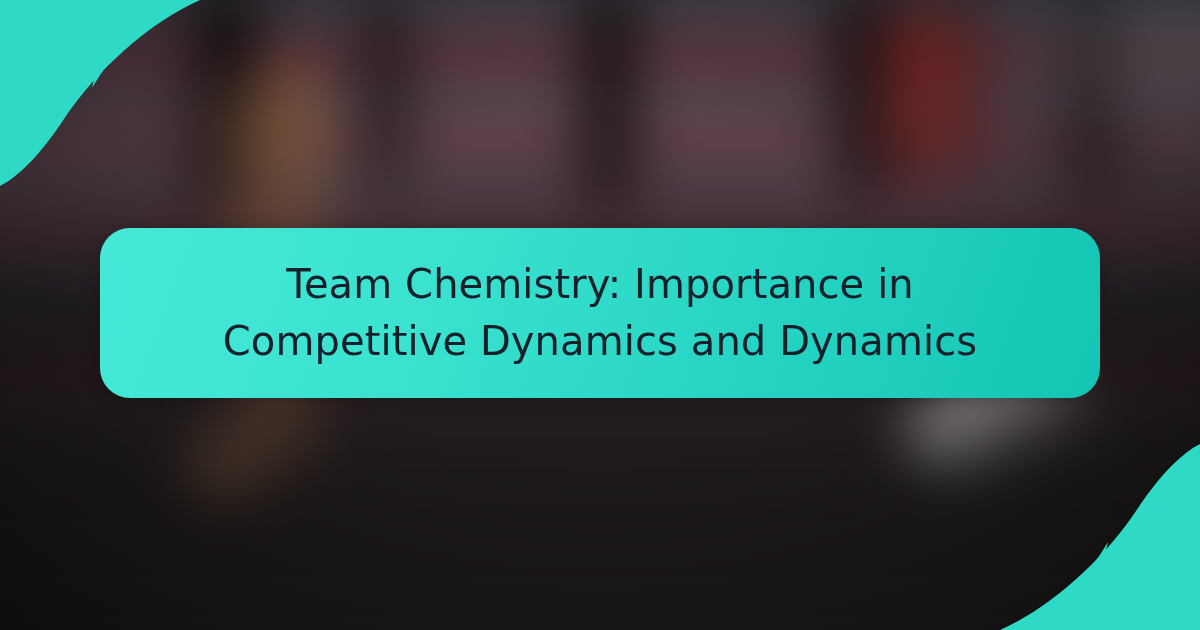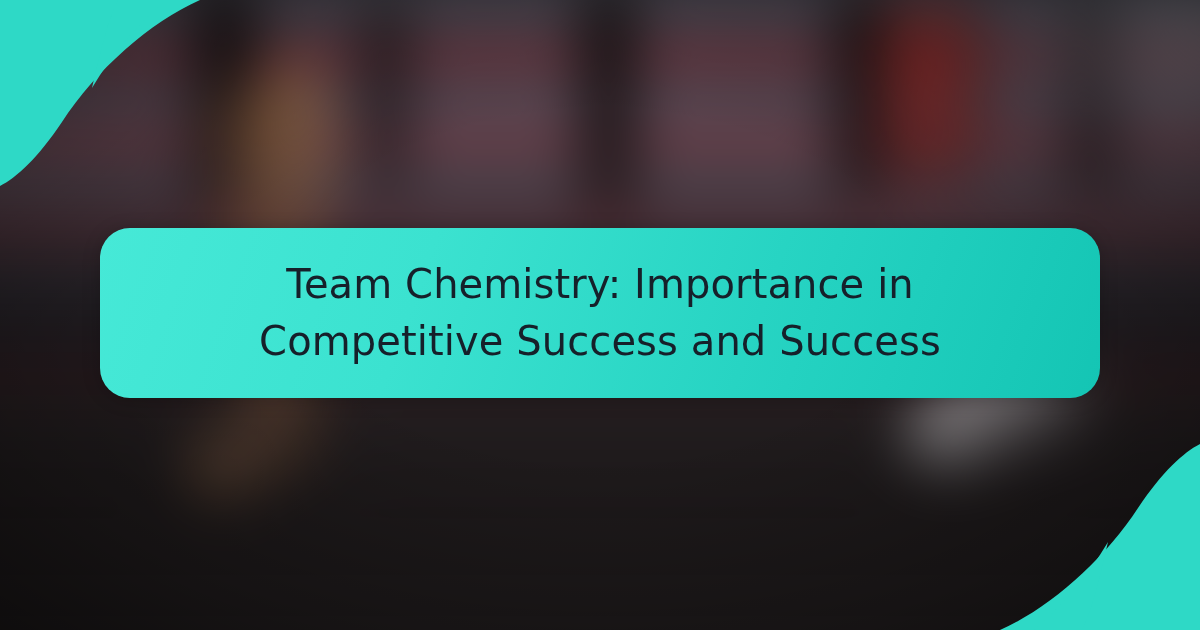--- a/index.html
+++ b/index.html
@@ -252,16 +252,16 @@
   </div>
 
   <div class="corner-deco bottom-right">
     <svg viewBox="0 0 470 300" xmlns="http://www.w3.org/2000/svg" aria-hidden="true">
       <path d="M470,300 L270,300 C320,278 374,230 408,178 C432,142 454,122 470,114 Z" fill="#2ED9C6"></path>
       <path d="M352,300 L304,300 C332,276 358,246 378,212 C368,254 362,280 352,300 Z" fill="#2ED9C6"></path>
     </svg>
   </div>
 
   <div class="title-card">
-    <h1 class="title-text">Team Chemistry: Importance in Competitive Success and Success</h1>
+    <h1 class="title-text">Team Chemistry: Importance in Competitive Dynamics and Dynamics</h1>
   </div>
 
 </div>
 
 </body></html>

